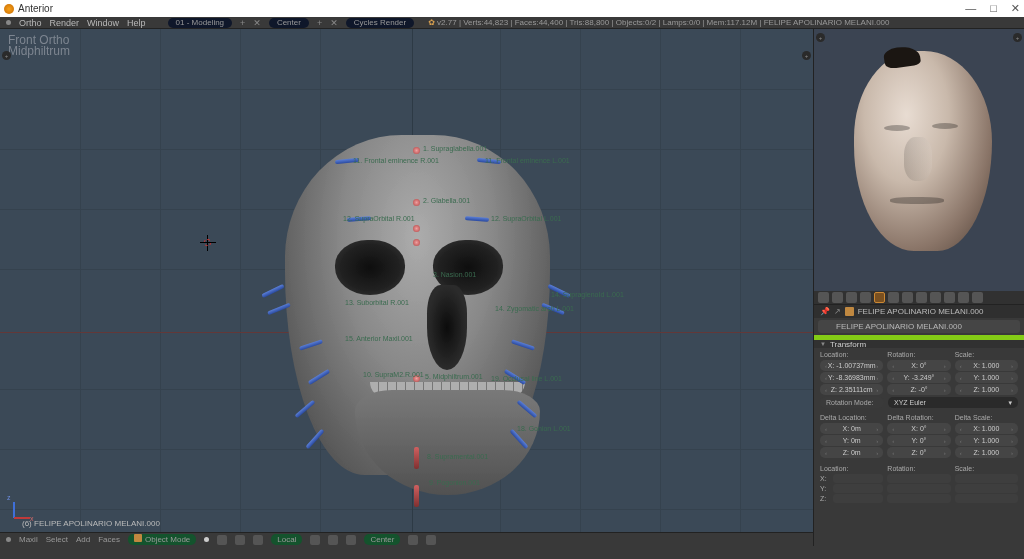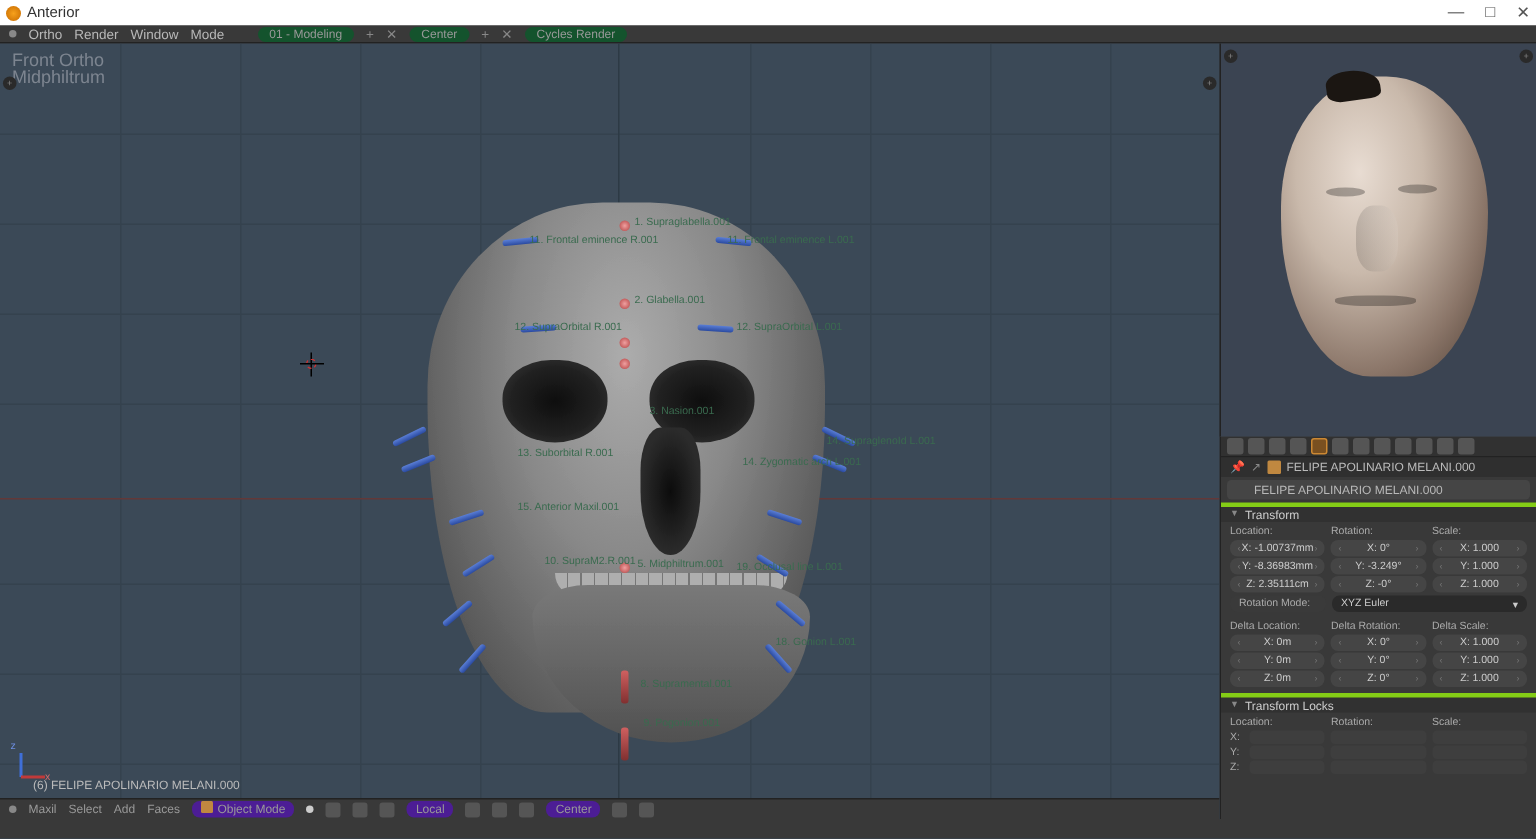--- a/index.html
+++ b/index.html
@@ -3,21 +3,21 @@
 <meta charset="utf-8">
 <style>
 * { margin: 0; padding: 0; box-sizing: border-box; font-family: "Segoe UI", Arial, sans-serif; }
 body { width: 1024px; height: 559px; background: #393939; overflow: hidden; font-size: 10px; color: #b8b8b8; }
 .titlebar { height: 17px; background: #fff; display: flex; align-items: center; padding: 0 4px; justify-content: space-between; }
 .titlebar-left { display: flex; align-items: center; gap: 4px; }
 .titlebar-title { color: #333; font-size: 10px; }
 .titlebar-controls { display: flex; gap: 14px; color: #555; font-size: 11px; }
 .topmenu { height: 12px; background: #393939; display: flex; align-items: center; padding: 0 6px; gap: 8px; border-bottom: 1px solid #222; font-size: 9px; }
 .topmenu .spacer { width: 6px; }
-.topmenu .pill { background: #14532d; border-radius: 5px; padding: 0 8px; height: 10px; line-height: 10px; font-size: 8px; color: #999; }
+.topmenu .pill { background: #0f172a; border-radius: 5px; padding: 0 8px; height: 10px; line-height: 10px; font-size: 8px; color: #999; }
 .topmenu .addx { color: #888; font-size: 9px; }
 .topmenu .stats { color: #999; font-size: 8px; margin-left: 6px; }
 .topmenu .orange { color: #d8a050; }
 .mainrow { display: flex; height: 517px; }
 .viewport3d { width: 813px; height: 517px; background: #3b4957; position: relative; overflow: hidden; }
 .view-topleft { position: absolute; top: 6px; left: 8px; color: #7d8590; font-size: 12px; line-height: 11px; }
 .view-bottomleft { position: absolute; bottom: 18px; left: 22px; color: #bbb; font-size: 8px; }
 .axis-widget { position: absolute; bottom: 24px; left: 10px; width: 22px; height: 22px; }
 .floor-line { position: absolute; left: 0; right: 0; top: 303px; height: 1px; background: #633838; }
 .vgrid { position: absolute; top: 0; bottom: 0; width: 1px; background: #35424e; }
@@ -33,39 +33,39 @@
 .eye-socket { position: absolute; width: 70px; height: 55px; background: radial-gradient(ellipse, #181818 0%, #2a2a2a 60%, #444 100%); border-radius: 46% 46% 50% 50%; }
 .nasal { position: absolute; left: 142px; top: 150px; width: 40px; height: 85px; background: radial-gradient(ellipse, #161616 0%, #333 70%); border-radius: 40% 40% 60% 60%; }
 .jaw { position: absolute; left: 70px; top: 255px; width: 185px; height: 105px; background: linear-gradient(#7a7a7a, #555); border-radius: 20% 20% 50% 50% / 20% 20% 80% 80%; }
 .teeth-row { position: absolute; left: 85px; top: 247px; width: 155px; height: 16px; background: repeating-linear-gradient(90deg, #aaa 0 8px, #777 8px 9px); border-radius: 0 0 30px 30px; }
 .pin { position: absolute; width: 24px; height: 4px; border-radius: 2px; }
 .pin.blue { background: linear-gradient(#5a7ed6, #2a4aa0); }
 .pin.red-dot { width: 7px; height: 7px; border-radius: 50%; background: radial-gradient(#f0a0a0, #b04040); }
 .pin.red-bar { width: 5px; height: 22px; background: linear-gradient(#d06060, #803030); border-radius: 2px; }
 .lbl { position: absolute; font-size: 7px; color: #3a6b4f; white-space: nowrap; }
 .viewport-footer { position: absolute; bottom: 0; left: 0; right: 0; height: 14px; background: #393939; display: flex; align-items: center; gap: 8px; padding: 0 6px; font-size: 8px; color: #999; border-top: 1px solid #222; }
-.viewport-footer .pill { background: #4c1d95; border-radius: 5px; padding: 0 6px; height: 11px; line-height: 11px; font-size: 8px; }
+.viewport-footer .pill { background: #14532d; border-radius: 5px; padding: 0 6px; height: 11px; line-height: 11px; font-size: 8px; }
 .vf-icon { width: 10px; height: 10px; background: #555; border-radius: 2px; }
 .vf-dot { width: 5px; height: 5px; border-radius: 50%; background: #888; }
 .rightcol { width: 211px; display: flex; flex-direction: column; }
 .secondary-view { height: 262px; background: #3b4452; position: relative; display: flex; align-items: center; justify-content: center; border-left: 1px solid #222; }
 .face-render { width: 170px; height: 230px; position: relative; }
 .face-shape { position: absolute; left: 20px; top: 6px; width: 138px; height: 200px; background: radial-gradient(ellipse at 38% 32%, #e8dcd2 0%, #c9b9ab 35%, #8a7568 70%, #4a3a30 100%); border-radius: 48% 52% 42% 46% / 46% 48% 58% 56%; }
 .face-hair { position: absolute; left: 50px; top: 2px; width: 36px; height: 20px; background: #1b1612; border-radius: 40% 60% 20% 30%; transform: rotate(-8deg); }
 .face-nose { position: absolute; left: 70px; top: 92px; width: 28px; height: 44px; background: linear-gradient(90deg, rgba(0,0,0,0.14), rgba(255,255,255,0.08)); border-radius: 40%; }
 .face-mouth { position: absolute; left: 56px; top: 152px; width: 54px; height: 7px; background: rgba(0,0,0,0.28); border-radius: 40%; }
 .face-eye { position: absolute; width: 26px; height: 6px; background: rgba(0,0,0,0.28); border-radius: 50%; }
 .properties { flex: 1; background: #393939; border-left: 1px solid #222; overflow: hidden; }
 .prop-tabs { height: 14px; background: #313131; display: flex; align-items: center; gap: 3px; padding: 0 4px; border-bottom: 1px solid #222; }
 .prop-tab-ico { width: 11px; height: 11px; background: #555; border-radius: 2px; }
 .prop-tab-ico.active { background: #7a5020; border: 1px solid #cc8833; }
 .obj-header { height: 13px; background: #2f2f2f; display: flex; align-items: center; gap: 4px; padding: 0 6px; font-size: 8px; color: #bbb; }
 .obj-header .cube { width: 9px; height: 9px; background: #c08840; border-radius: 1px; }
 .obj-subheader { height: 13px; margin: 2px 4px; background: #454545; border-radius: 3px; display: flex; align-items: center; gap: 4px; padding: 0 6px; font-size: 8px; }
-.panel-hdr { height: 13px; background: #313131; display: flex; align-items: center; padding: 0 6px; font-size: 8px; color: #ccc; border-top: 3px solid #84cc16; }
+.panel-hdr { height: 13px; background: #313131; display: flex; align-items: center; padding: 0 6px; font-size: 8px; color: #ccc; border-top: 5px solid #84cc16; }
 .panel-hdr:before { content: "▼"; font-size: 6px; margin-right: 4px; color: #888; }
 .panel-body { padding: 3px 6px; }
 .row3 { display: flex; gap: 4px; margin-bottom: 1px; }
 .col3 { flex: 1; }
 .sublabel { font-size: 7px; color: #aaa; margin-bottom: 1px; }
 .numfield { height: 11px; background: #454545; border-radius: 5px; display: flex; align-items: center; justify-content: space-between; padding: 0 5px; font-size: 7px; color: #ccc; }
 .numfield .arr { color: #777; font-size: 6px; }
 .rotmode-row { display: flex; gap: 4px; margin-top: 2px; align-items: center; }
 .rotmode-row .lblfield { flex: 0 0 64px; font-size: 7px; color: #aaa; background: #3a3a3a; height: 11px; border-radius: 5px; display: flex; align-items: center; padding: 0 6px; }
 .rotmode-row .dd { flex: 1; background: #2a2a2a; height: 11px; border-radius: 5px; font-size: 7px; color: #ccc; display: flex; align-items: center; padding: 0 6px; justify-content: space-between; }
@@ -85,29 +85,30 @@
     <span>□</span>
     <span>✕</span>
   </div>
 </div>
 
 <div class="topmenu">
   <span class="vf-dot"></span>
   <span>Ortho</span>
   <span>Render</span>
   <span>Window</span>
-  <span>Mode</span>
+  <span>Help</span>
   <span class="spacer"></span>
   <span class="pill"><span>01 - Modeling</span></span>
   <span class="addx">+</span>
   <span class="addx">✕</span>
   <span class="pill"><span>Center</span></span>
   <span class="addx">+</span>
   <span class="addx">✕</span>
   <span class="pill"><span>Cycles Render</span></span>
+  <span class="stats"><span class="orange">✿ </span><span>v2.77 | Verts:44,823 | Faces:44,400 | Tris:88,800 | Objects:0/2 | Lamps:0/0 | Mem:117.12M | FELIPE APOLINARIO MELANI.000</span></span>
 </div>
 
 <div class="mainrow">
 
   <div class="viewport3d">
 
     <div class="hgrid" style="top:60px"></div>
       <div class="hgrid" style="top:120px"></div>
       <div class="hgrid" style="top:180px"></div>
       <div class="hgrid" style="top:240px"></div>
@@ -391,21 +392,20 @@
               <span class="arr">›</span>
             </div>
           <div class="col3 numfield">
               <span class="arr">‹</span>
               <span>Z:      1.000</span>
               <span class="arr">›</span>
             </div>
         </div>
       </div>
 
-      <div class="panel-hdr">Transform Locks</div>
       <div class="panel-body">
         <div class="row3">
           <div class="col3">
               <div class="sublabel">Location:</div>
             </div>
           <div class="col3">
               <div class="sublabel">Rotation:</div>
             </div>
           <div class="col3">
               <div class="sublabel">Scale:</div>

